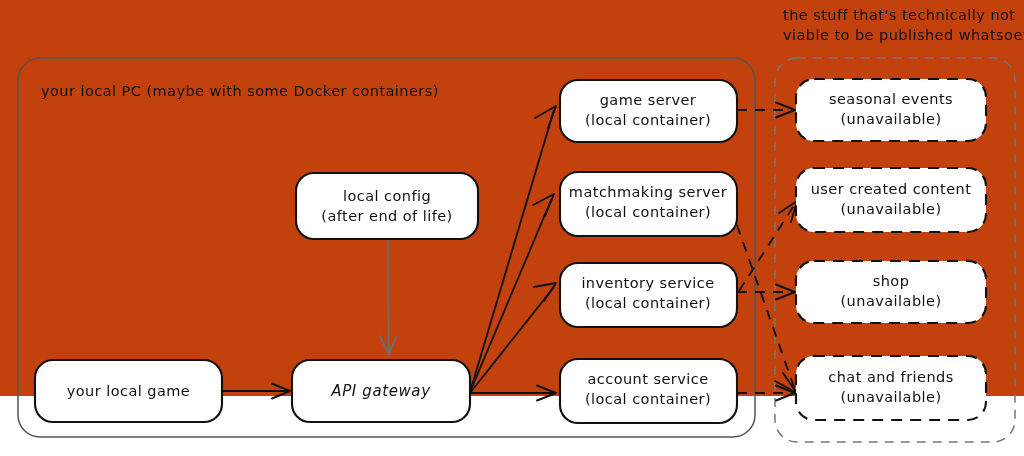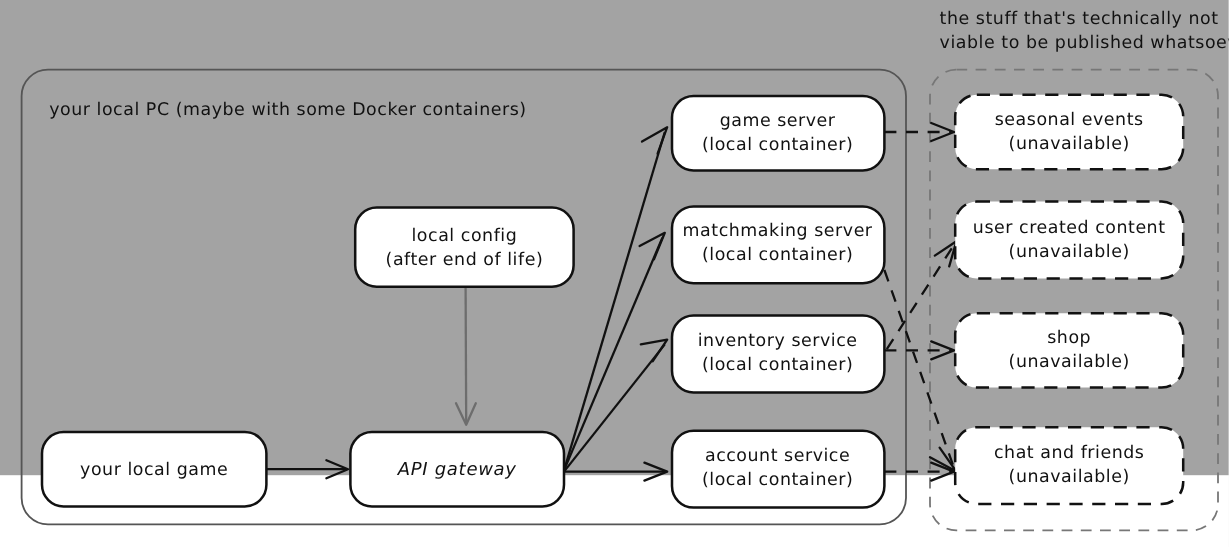--- a/index.html
+++ b/index.html
@@ -10,21 +10,21 @@
   body {
     width: 1024px;
     height: 456px;
     overflow: hidden;
     font-family: "DejaVu Sans", sans-serif;
   }
   #canvas {
     position: relative;
     width: 1024px;
     height: 396px;
-    background: #a3a3a3;
+    background: #c2410c;
   }
   svg#diagram {
     position: absolute;
     top: 0;
     left: 0;
     width: 1024px;
     height: 456px;
   }
   .node-box {
     fill: #ffffff;

